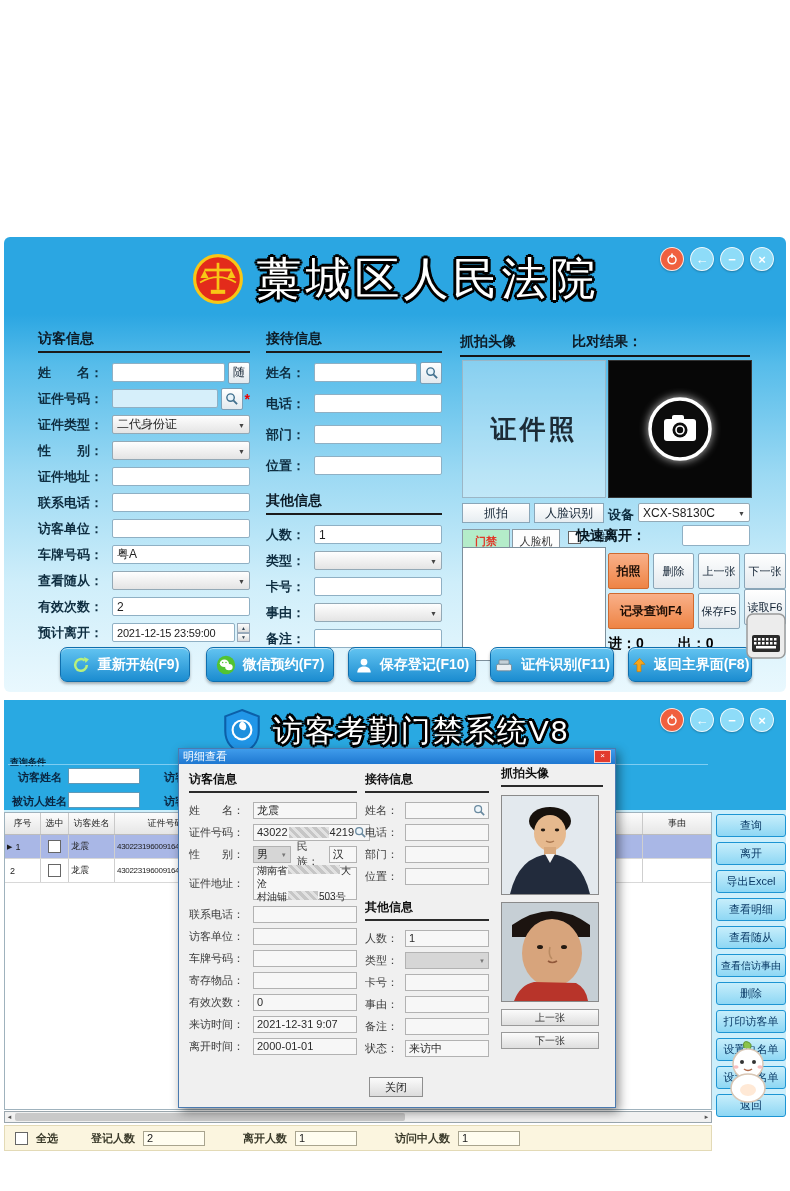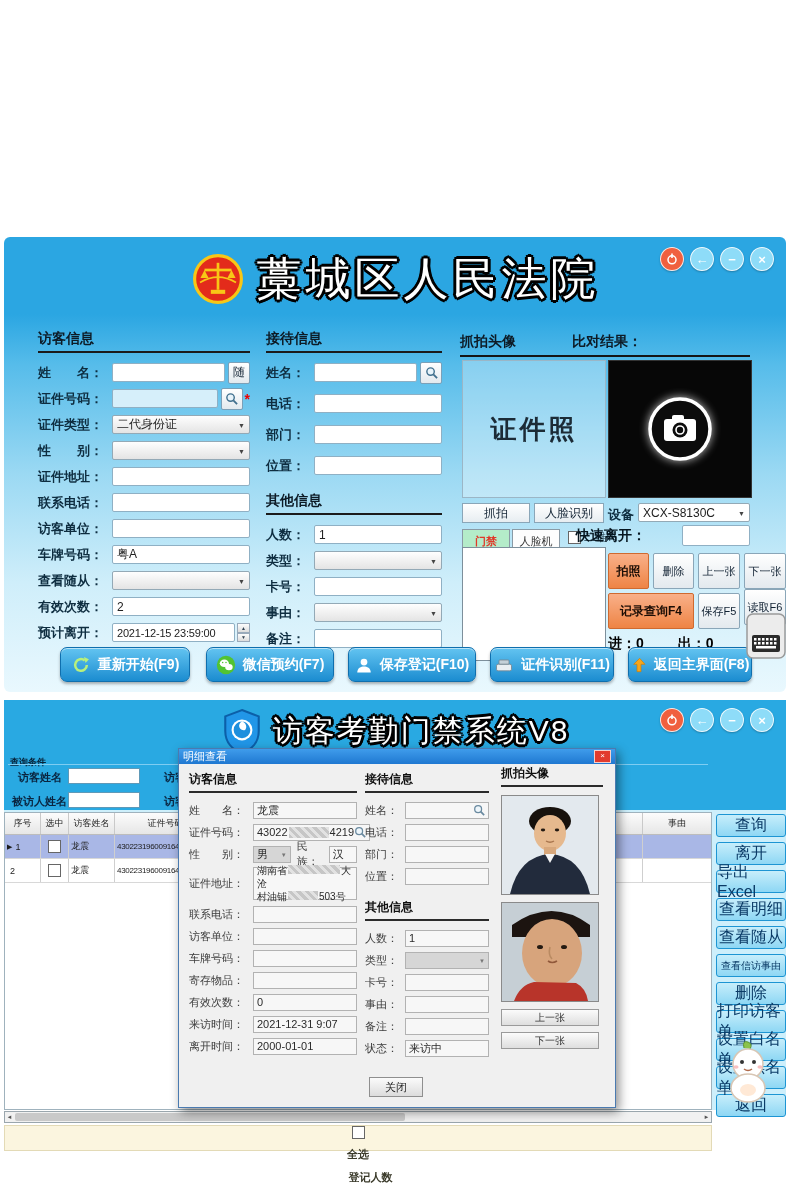--- a/index.html
+++ b/index.html
@@ -77,26 +77,26 @@
   .qlabel{font-size:11px;font-weight:bold;color:#0a2540;}
   .qinp{height:16px;background:#fff;border:1px solid #5e99b8;box-sizing:border-box;}
   .table{position:absolute;left:0;top:112px;width:708px;height:298px;background:#fff;border:1px solid #9fb2bd;box-sizing:border-box;}
   .thead{display:flex;height:21px;background:linear-gradient(#fcfcfc,#e6e6e6);border-bottom:1px solid #bcbcbc;}
   .th{font-size:9px;color:#222;display:flex;align-items:center;justify-content:center;border-right:1px solid #c9c9c9;box-sizing:border-box;}
   .trow{display:flex;height:23px;border-bottom:1px solid #d8d8d8;}
   .trow.sel{background:#a9b7e6;}
   .td{font-size:9px;color:#1c1c1c;display:flex;align-items:center;border-right:1px solid #cfcfcf;box-sizing:border-box;padding:0 2px;}
   .td.id{font-size:8px;letter-spacing:-0.3px;}
   .sidebtn{height:21px;margin-bottom:5px;border-radius:3px;background:linear-gradient(#c7eefb,#8ed7f4);
-           border:1px solid #1d95d3;color:#0a3a66;font-size:16px;display:flex;align-items:center;justify-content:center;cursor:pointer;}
+           border:1px solid #1d95d3;color:#0a3a66;font-size:11px;display:flex;align-items:center;justify-content:center;cursor:pointer;}
   .hscroll{position:absolute;left:0;top:411px;width:708px;height:12px;background:#f1f1f1;border:1px solid #9aa6ad;box-sizing:border-box;display:flex;align-items:center;}
   .hthumb{position:absolute;left:10px;top:1px;width:390px;height:8px;background:#c9c9c9;border-radius:2px;}
   .harrow{width:9px;font-size:6px;color:#555;text-align:center;}
   .creambar{position:absolute;left:0;top:425px;width:708px;height:26px;background:#fbf5df;border:1px solid #e3dab6;
-            box-sizing:border-box;display:flex;align-items:center;gap:8px;padding:0 10px;flex-direction:column;}
+            box-sizing:border-box;display:flex;align-items:center;gap:8px;padding:0 10px;}
   .creambar .lab{font-size:11px;font-weight:bold;color:#3a3a2a;}
   .binp{width:62px;height:15px;border:1px solid #a8a48e;background:#fffdf0;font-size:11px;padding:0 3px;color:#222;
         display:flex;align-items:center;box-sizing:border-box;}
 
   
   .dialog{position:absolute;left:178px;top:748px;width:436px;height:358px;background:#f0f0f0;
           border:1px solid #4a7ab0;box-shadow:3px 4px 10px rgba(0,0,0,.45);z-index:50;}
   .dtitle{height:15px;background:linear-gradient(#3f9ceb,#1f78d1);display:flex;align-items:center;padding:0 4px;}
   .dtitle .txt{font-size:11px;color:#fff;flex:1;}
   .dclose{width:15px;height:11px;background:#e23b2e;border:1px solid #f6d0cc;color:#fff;font-size:8px;line-height:9px;

